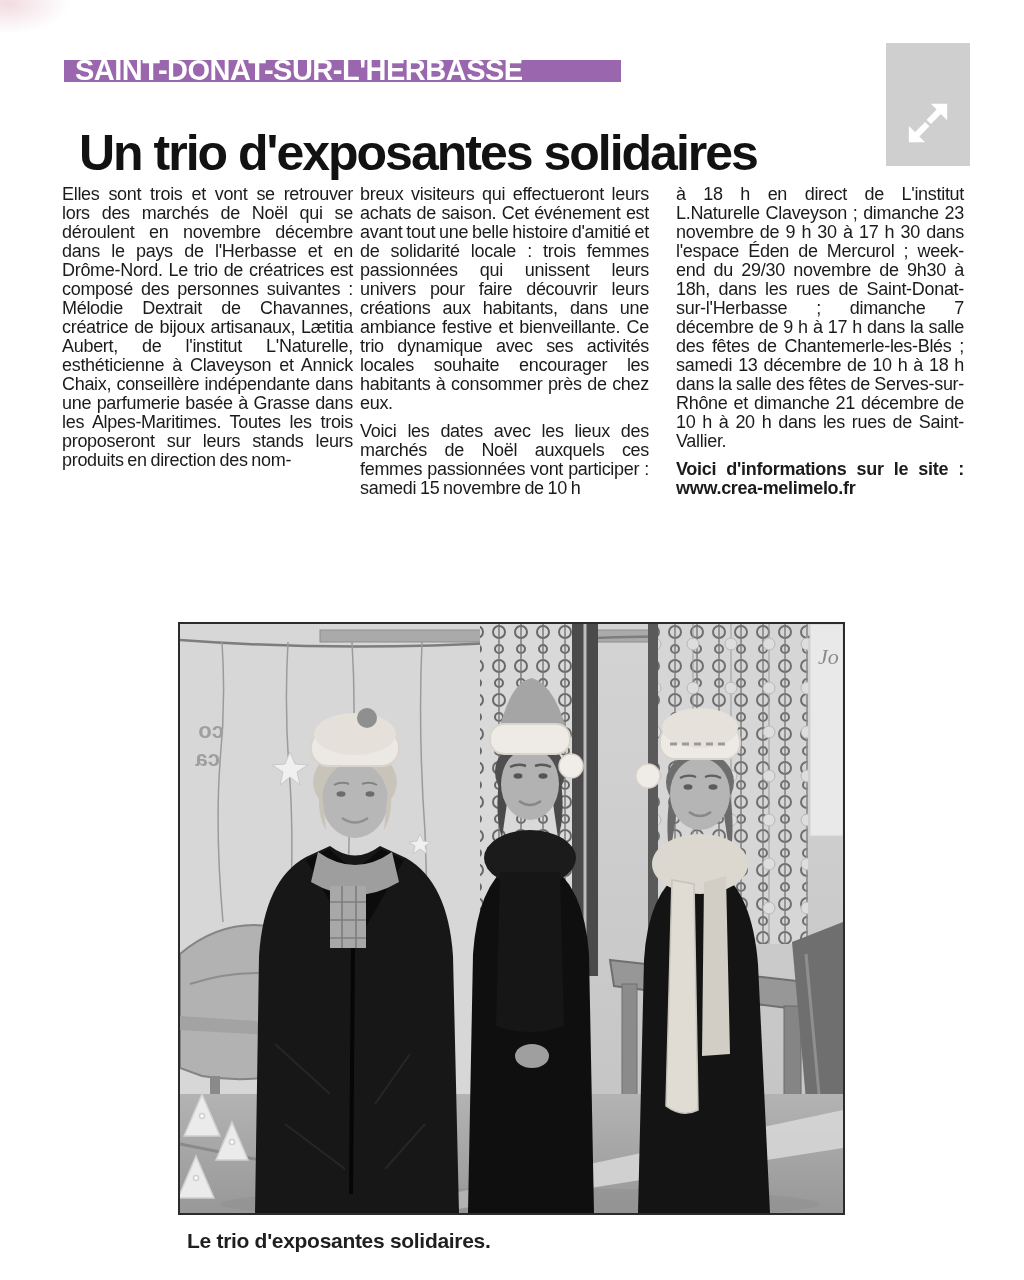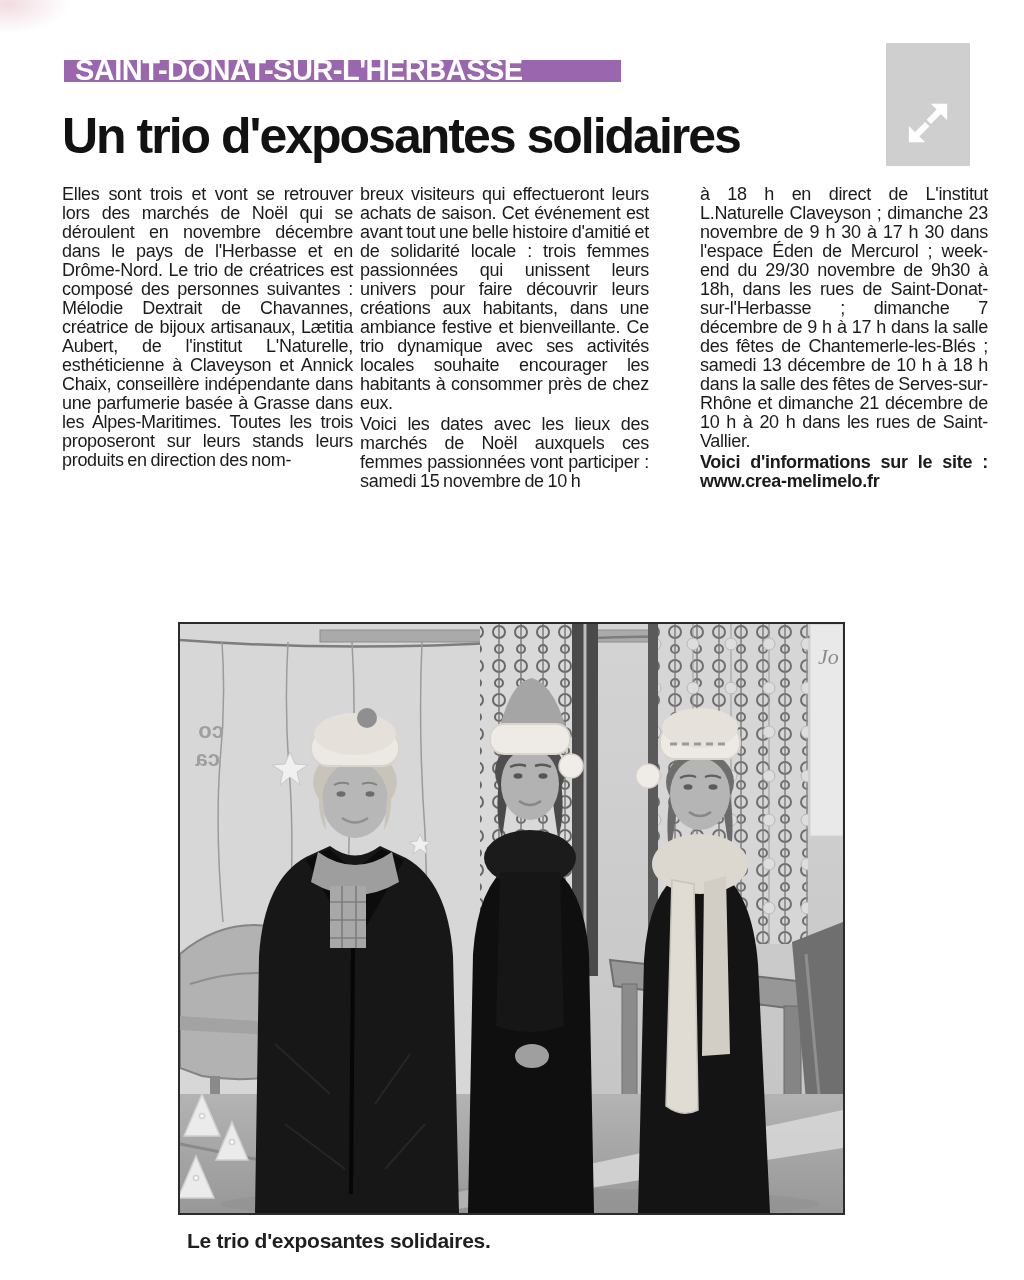--- a/index.html
+++ b/index.html
@@ -28,37 +28,37 @@
     color:#ffffff;font-weight:bold;font-size:29px;letter-spacing:-0.5px;
     display:flex;align-items:center;padding:0 10px 2px 11px;
   }
   .expand-btn{
     position:absolute;left:886px;top:43px;width:84px;height:123px;
     background:var(--control_gray);border:none;padding:0;margin:0;
     display:flex;align-items:flex-end;justify-content:center;cursor:pointer;
   }
   .expand-btn svg{display:block;margin-bottom:18px;}
   .headline{
-    position:absolute;left:62px;top:108px;margin:0;
+    position:absolute;left:62px;top:108px;margin:17px;
     font-size:50px;line-height:56px;font-weight:bold;letter-spacing:-2px;
     color:var(--title_color);white-space:nowrap;
   }
   .col{
     position:absolute;top:185px;
   }
   .col p{
     margin:0;text-align:justify;
     font-size:18px;line-height:19px;
     letter-spacing:-0.3px;word-spacing:-1px;
     color:var(--text_color);
   }
-  .col p + p{margin-top:2px;}
+  .col p + p{margin-top:9px;}
   .col-1{left:62px;width:291px;}
   .col-2{left:360px;width:289px;}
-  .col-3{left:700px;width:288px;}
+  .col-3{left:676px;width:288px;}
   .bold-para{font-weight:bold;}
   .photo-frame{
     position:absolute;left:178px;top:622px;width:667px;height:593px;
     border:2px solid var(--photo_border);
     background:#cdcdcd;
   }
   .photo-frame svg{display:block;width:100%;height:100%;}
   .photo-caption{
     position:absolute;left:179px;top:1221px;margin:8px;
     font-size:21px;font-weight:bold;color:#1f1f1f;letter-spacing:-0.3px;

